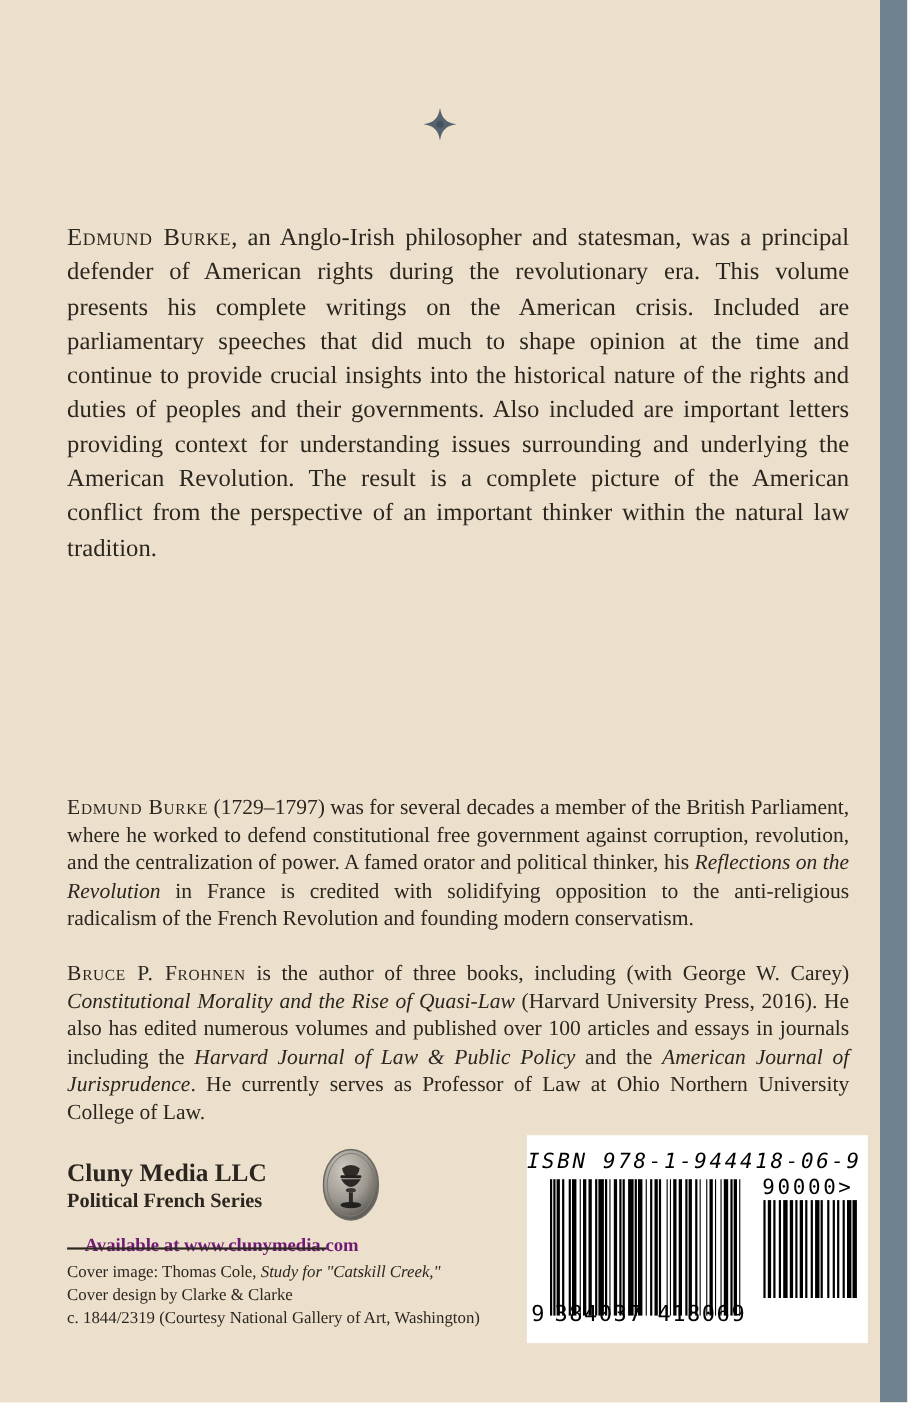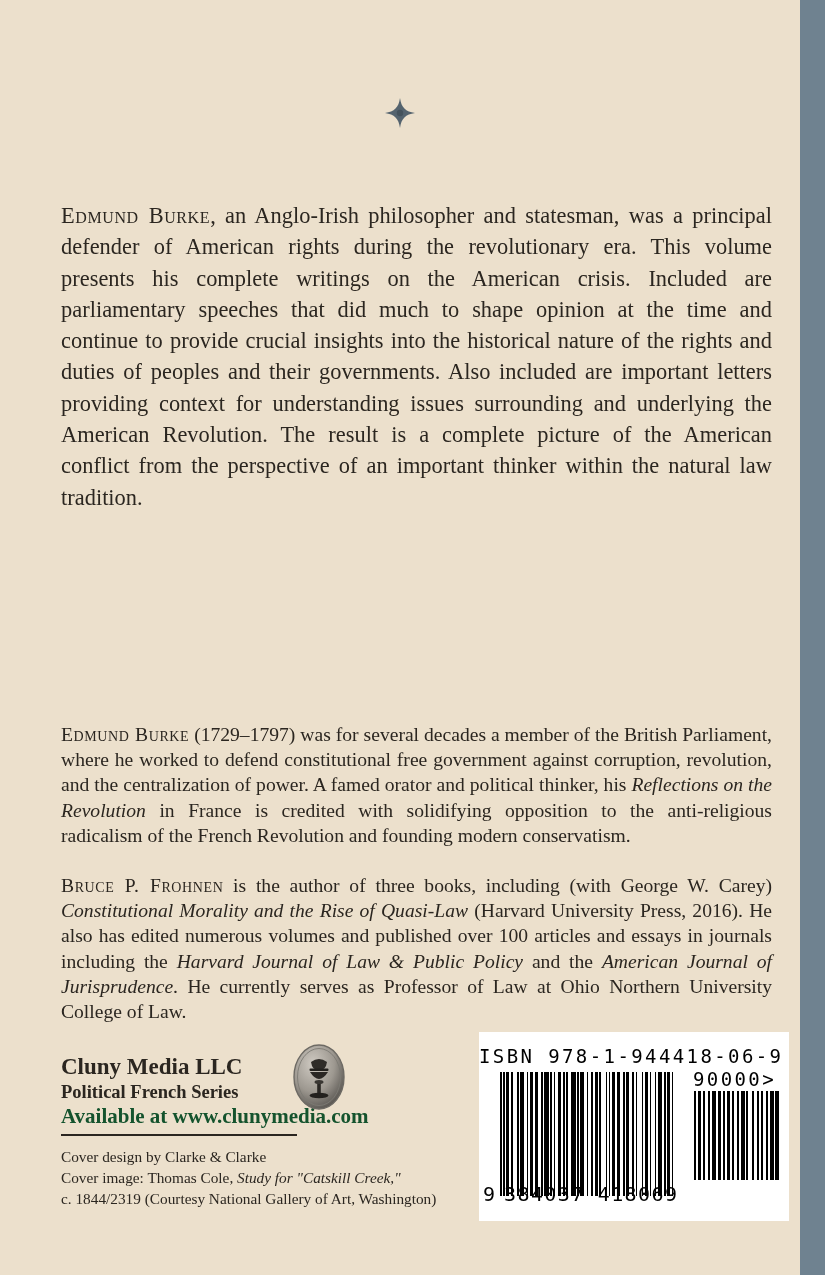--- a/index.html
+++ b/index.html
@@ -107,24 +107,24 @@
     line-height: 27px;
     margin: 0;
   }
   .pub-series {
     color: #2b2620;
     font-size: 18.5px;
     line-height: 24px;
     margin: 0;
   }
   .pub-avail {
-    color: #14532d;
-    font-size: 21px;
+    color: #701a75;
+    font-size: 17px;
     line-height: 24px;
-    margin: 0;
+    margin: 16px;
   }
   .pub-seal {
     position: absolute;
     left: 232px;
     top: -9px;
   }
   .rule {
     position: absolute;
     left: 61px;
     top: 1134px;
@@ -159,20 +159,21 @@
     position: absolute;
     left: 0;
     top: 13px;
     width: 293px;
     text-align: right;
     font-family: "DejaVu Sans Mono", "Liberation Mono", monospace;
     font-size: 19px;
     letter-spacing: 2.4px;
     color: #000;
     white-space: nowrap;
+    font-style: italic;
   }
   .addon-text {
     position: absolute;
     left: 0;
     top: 36px;
     width: 297px;
     text-align: right;
     font-family: "DejaVu Sans Mono", "Liberation Mono", monospace;
     font-size: 19px;
     letter-spacing: 2.4px;
@@ -258,22 +259,22 @@
           <rect x="24.2" y="40" width="3.6" height="10" fill="#2a2724"></rect>
           <ellipse cx="26" cy="51.5" rx="9.5" ry="2.8" fill="#23211e"></ellipse>
           <ellipse cx="26" cy="38" rx="4.5" ry="2" fill="#3a3733"></ellipse>
         </svg>
       </div>
     </div>
 
     <div class="rule"></div>
 
     <div class="credits">
+      <div><span>Cover image: Thomas Cole, </span><em>Study for "Catskill Creek,"</em></div>
       <div>Cover design by Clarke &amp; Clarke</div>
-      <div><span>Cover image: Thomas Cole, </span><em>Study for "Catskill Creek,"</em></div>
       <div>c. 1844/2319 (Courtesy National Gallery of Art, Washington)</div>
     </div>
 
     <div class="barcode-panel">
       <div class="isbn-text">ISBN 978-1-944418-06-9</div>
       <div class="addon-text">90000&gt;</div>
 
       <div class="bars-main" id="barsMain">
           <div class="bar" style="left: 0px; width: 1.57658px;"></div>
           <div class="bar" style="left: 3.15315px; width: 1.57658px;"></div>

